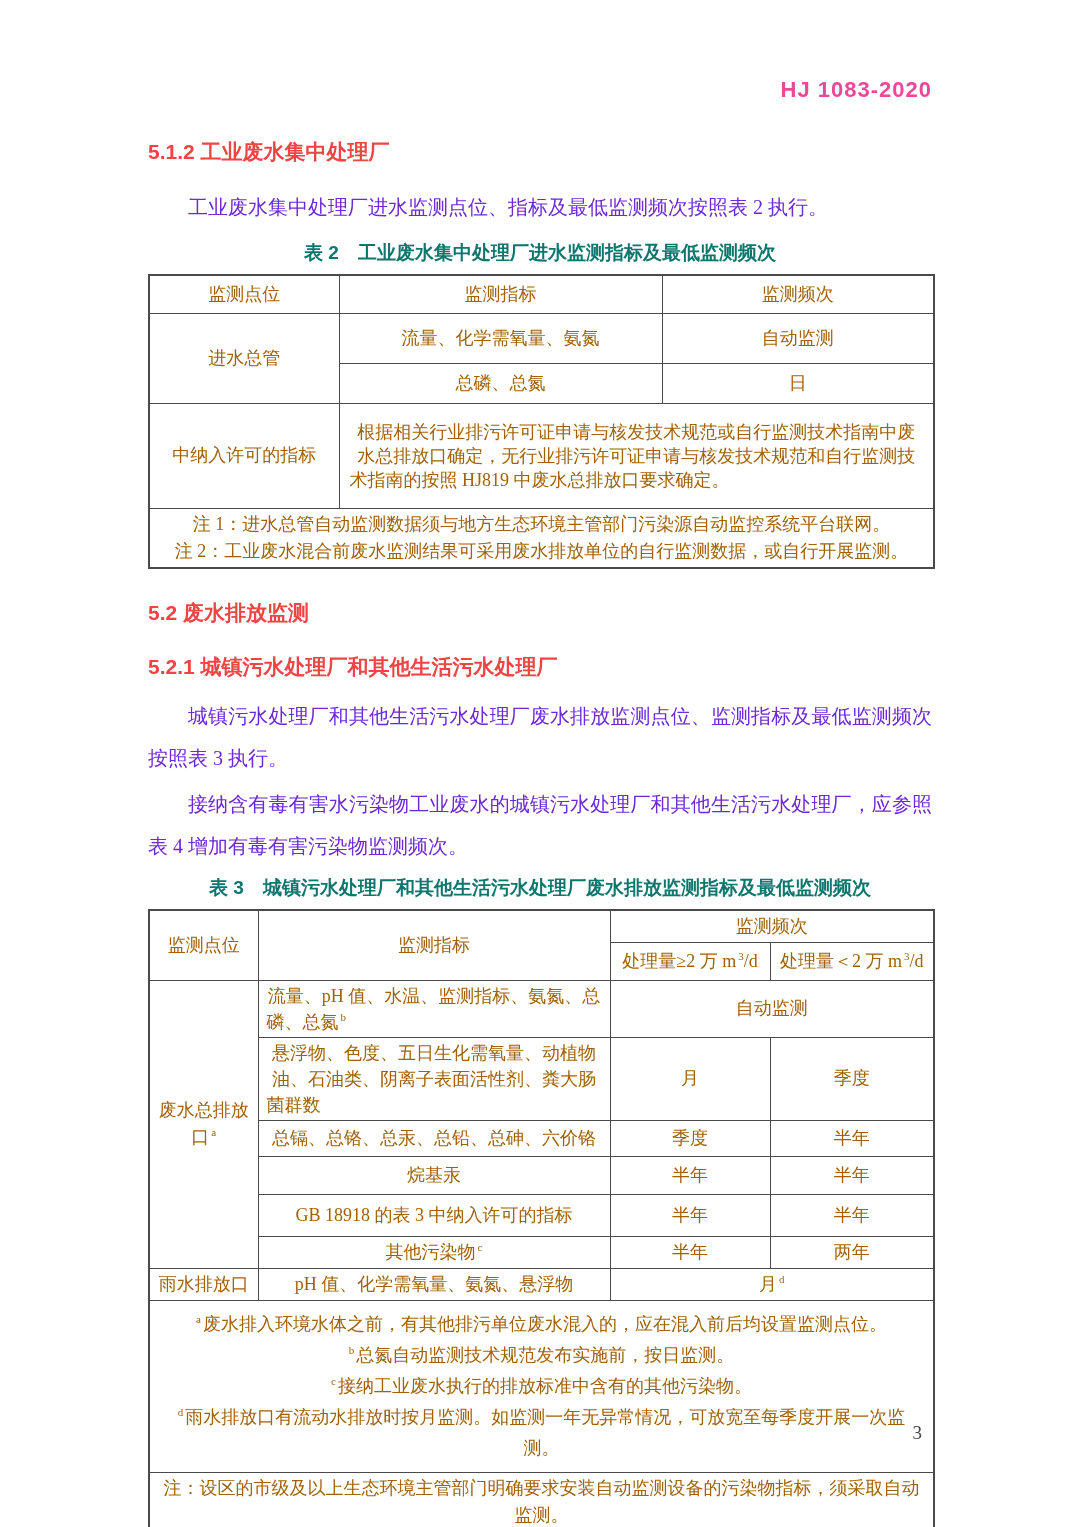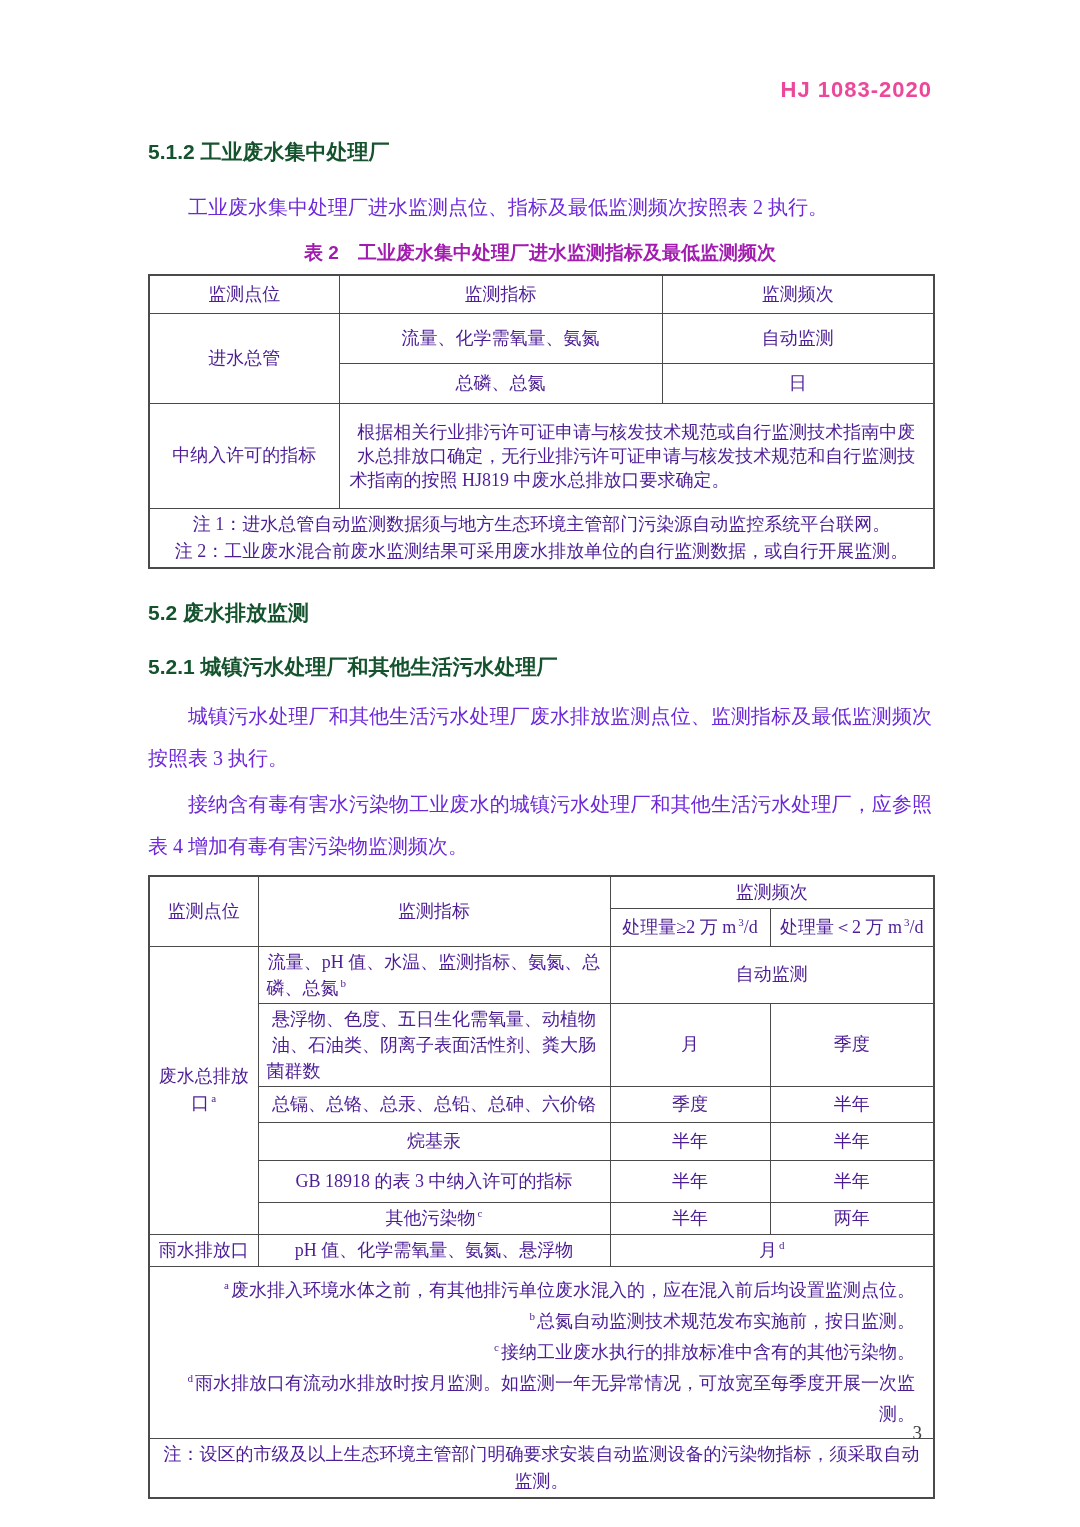--- a/index.html
+++ b/index.html
@@ -21,67 +21,67 @@
     font-size:22px;
     letter-spacing:1px;
     color:#ec4899;
     height:24px;
     line-height:24px;
   }
   .hd {
     font-family:"Liberation Sans", sans-serif;
     font-weight:bold;
     font-size:21px;
-    color:#14532d;
+    color:#ef4444;
     margin:0;
   }
   .hd-512 { margin-top:36px; }
   .hd-52  { margin-top:30px; }
   .hd-521 { margin-top:26px; }
   .para {
     font-size:20px;
     line-height:42px;
     text-indent:2em;
     text-align:justify;
     margin:0;
     color:#6d28d9;
   }
   .caption {
     font-family:"Liberation Sans", sans-serif;
     font-weight:bold;
     font-size:19px;
     text-align:center;
-    color:#a21caf;
+    color:#0f766e;
     margin-top:12px;
   }
   table.tbl {
     border-collapse:collapse;
     width:785px;
     table-layout:fixed;
     margin-top:8px;
     border:2px solid #4a4a4a;
   }
   table.tbl td {
     border:1px solid #4a4a4a;
     font-size:18px;
-    color:#4c1d95;
+    color:#a16207;
     text-align:center;
     vertical-align:middle;
     padding:2px 8px;
     line-height:27px;
     box-sizing:border-box;
   }
   td.left { text-align:left; text-align-last:left; }
   td.just { text-align:justify; }
   sup {
     font-size:11px;
     line-height:0;
     margin-left:2px;
   }
-  .fn-line { line-height:31px; text-align:right; }
+  .fn-line { line-height:31px; text-align:center; }
   .fn-line sup { margin-right:2px; margin-left:0; }
   .note-cell { text-align:left; padding:16px 10px 16px 30px; }
   .t2-notes { text-align:left; line-height:30px; padding:4px 8px; }
   .page-num {
     position:absolute;
     top:1422px;
     right:158px;
     font-size:19px;
     color:#444;
     font-family:"Liberation Serif", serif;
@@ -132,20 +132,21 @@
       </tr>
     </tbody>
   </table>
 
   <h3 class="hd hd-52">5.2  废水排放监测</h3>
   <h3 class="hd hd-521">5.2.1 城镇污水处理厂和其他生活污水处理厂</h3>
 
   <p class="para" style="margin-top:14px">城镇污水处理厂和其他生活污水处理厂废水排放监测点位、监测指标及最低监测频次按照表 3 执行。</p>
   <p class="para" style="margin-top:4px">接纳含有毒有害水污染物工业废水的城镇污水处理厂和其他生活污水处理厂，应参照表 4 增加有毒有害污染物监测频次。</p>
 
+  <div class="caption" style="margin-top:8px">表 3　城镇污水处理厂和其他生活污水处理厂废水排放监测指标及最低监测频次</div>
 
   <table class="tbl">
     <colgroup>
         <col style="width:109px">
         <col style="width:352px">
         <col style="width:160px">
         <col style="width:164px">
       </colgroup>
     <tbody>
       <tr>

